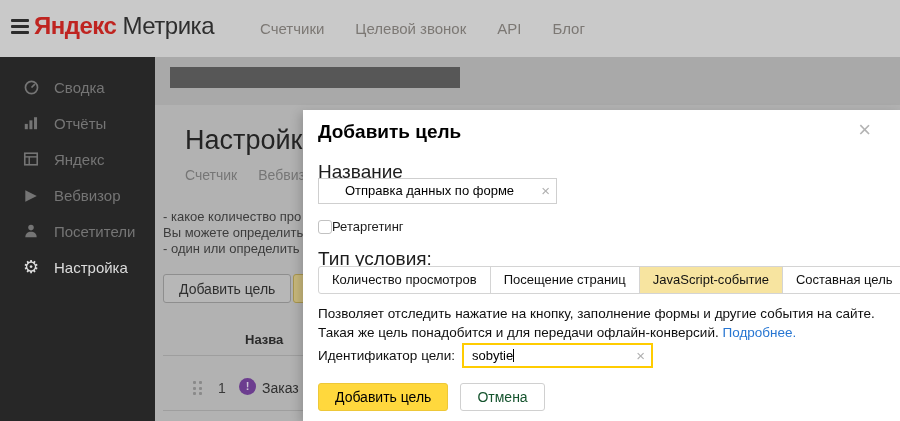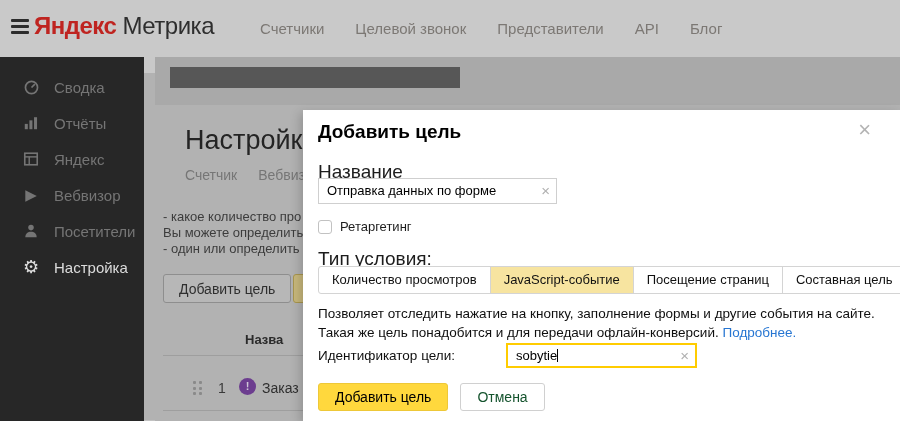--- a/index.html
+++ b/index.html
@@ -11,21 +11,21 @@
   .topbar { position:absolute; left:0; top:0; right:0; height:73px; background:#c9c9c9; }
   .hamburger { position:absolute; left:11px; top:19px; width:18px; height:15px; cursor:pointer; }
   .hamburger i { display:block; height:2.6px; background:#2c2c2c; margin-bottom:3.4px; border-radius:1px; }
   .logo { position:absolute; left:34px; top:12px; font-size:24px; letter-spacing:-0.5px; }
   .logo .brand { color:#bf2420; font-weight:bold; }
   .logo .product { color:#2e2e2e; }
   .topnav { position:absolute; left:260px; top:20px; display:flex; gap:31px; }
   .topnav a { color:#7c7874; font-size:15px; text-decoration:none; cursor:pointer; white-space:nowrap; }
 
   
-  .sidebar { position:absolute; left:0; top:57px; width:144px; bottom:0; background:#272727; padding-top:12px; }
+  .sidebar { position:absolute; left:0; top:57px; width:155px; bottom:0; background:#272727; padding-top:12px; }
   .sitem { display:flex; align-items:center; height:36px; padding-left:21px; color:#757575; font-size:15px; cursor:pointer; }
   .sitem .sicon { width:20px; height:18px; margin-right:13px; display:flex; align-items:center; justify-content:center; color:#757575; font-size:15px; }
   .sitem svg { display:block; }
   .sitem.active { color:#dcdcdc; }
   .sitem.active .sicon { color:#dcdcdc; font-size:18px; }
 
   
   .strip { position:absolute; left:155px; top:57px; right:0; height:48px; background:#a9a9a9; }
   .redacted { position:absolute; left:15px; top:10px; width:290px; height:21px; background:#575757; }
 
@@ -52,34 +52,34 @@
   .goal-name { position:absolute; left:107px; top:12px; font-size:14px; color:#2f2f2f; white-space:nowrap; }
 
   
   .modal { position:absolute; left:303px; top:110px; right:0; bottom:0; background:#ffffff;
            box-shadow:-3px 3px 10px rgba(0,0,0,0.18); z-index:10; }
   .modal-title { position:absolute; left:15px; top:11px; font-size:19px; font-weight:bold; color:#000; }
   .modal-close { position:absolute; right:29px; top:9px; font-size:22px; color:#b3b3b3; cursor:pointer; line-height:22px; }
   .field-label { position:absolute; left:15px; font-size:19px; color:#1d1d1d; }
   .l-name { top:51px; }
   .input { position:relative; border:1px solid #cfcfcf; background:#fff; font-size:13px; color:#000; }
-  .name-input { position:absolute; left:15px; top:68px; width:239px; height:26px; line-height:24px; padding:0 24px 4px 8px; cursor:text; }
+  .name-input { position:absolute; left:15px; top:68px; width:239px; height:26px; line-height:24px; padding:0 24px 4px 8px; cursor:text;text-align:center; }
   .clear { position:absolute; right:6px; top:0; bottom:0; display:flex; align-items:center; color:#b0b0b0; font-size:15px; cursor:pointer; }
-  .chkrow { position:absolute; left:15px; top:109px; display:flex; align-items:center; gap:8px; cursor:pointer; }
+  .chkrow { position:absolute; left:15px; top:109px; display:flex; align-items:center; gap:0; cursor:pointer; }
   .chk { width:14px; height:14px; border:1px solid #c2c2c2; border-radius:3px; background:#fff; }
   .chkrow span:last-child { font-size:13px; color:#1d1d1d; }
   .l-type { top:138px; }
   .segments { position:absolute; left:15px; top:156px; display:inline-flex; border:1px solid #d4d4d4; border-radius:3px; overflow:hidden; background:#fff; }
   .seg { padding:0 13px; line-height:26px; height:26px; font-size:13px; color:#111; cursor:pointer;
          border-right:1px solid #d4d4d4; white-space:nowrap; }
   .seg:last-child { border-right:none; }
   .seg.selected { background:#f7e4a0; }
   .desc { position:absolute; left:15px; top:194px; width:572px; font-size:13.5px; line-height:19px; color:#0f0f0f; }
   .desc a { color:#2776d2; text-decoration:none; cursor:pointer; }
-  .idrow { position:absolute; left:15px; top:233px; display:flex; align-items:center;gap:44px; }
+  .idrow { position:absolute; left:15px; top:233px; display:flex; align-items:center; }
   .idrow > label { font-size:13.5px; color:#0f0f0f; white-space:nowrap; }
   .id-input { margin-left:7px; width:191px; height:25px; border:2px solid #fc0; line-height:21px; padding:0 22px 0 8px; cursor:text; }
   .caret { display:inline-block; width:1px; height:13px; background:#000; vertical-align:-2px; }
   .actions { position:absolute; left:15px; top:273px; display:flex; gap:12px; }
   .btn { height:28px; padding:0 16px; font-size:14px; font-family:inherit; border-radius:3px; cursor:pointer; }
   .btn-yellow { background:#ffd83d; border:1px solid #eec838; color:#000; }
   .btn-white { background:#fff; border:1px solid #d0d0d0; color:#14532d; }
 </style>
 </head>
 <body>
@@ -92,21 +92,20 @@
         <i></i>
         <i></i>
       </div>
     <div class="logo">
       <span class="brand">Яндекс</span>
       <span class="product">Метрика</span>
     </div>
     <nav class="topnav">
       <a>Счетчики</a>
       <a>Целевой звонок</a>
-      <a>Представители</a>
       <a>API</a>
       <a>Блог</a>
     </nav>
   </div>
 
   <aside class="sidebar">
     <div class="sitem">
       <span class="sicon">
         <svg width="17" height="17" viewBox="0 0 18 18">
             <circle cx="9" cy="9" r="6.4" fill="none" stroke="currentColor" stroke-width="1.8"></circle>
@@ -200,22 +199,22 @@
     </div>
 
     <div class="chkrow">
       <span class="chk"></span>
       <span>Ретаргетинг</span>
     </div>
 
     <div class="field-label l-type">Тип условия:</div>
     <div class="segments">
       <div class="seg">Количество просмотров</div>
+      <div class="seg">Посещение страниц</div>
       <div class="seg selected">JavaScript-событие</div>
-      <div class="seg">Посещение страниц</div>
       <div class="seg">Составная цель</div>
     </div>
 
     <p class="desc">
       <span>Позволяет отследить нажатие на кнопку, заполнение формы и другие события на сайте. Такая же цель понадобится и для передачи офлайн-конверсий.</span>
       <a>Подробнее.</a>
     </p>
 
     <div class="idrow">
       <label>Идентификатор цели:</label>

